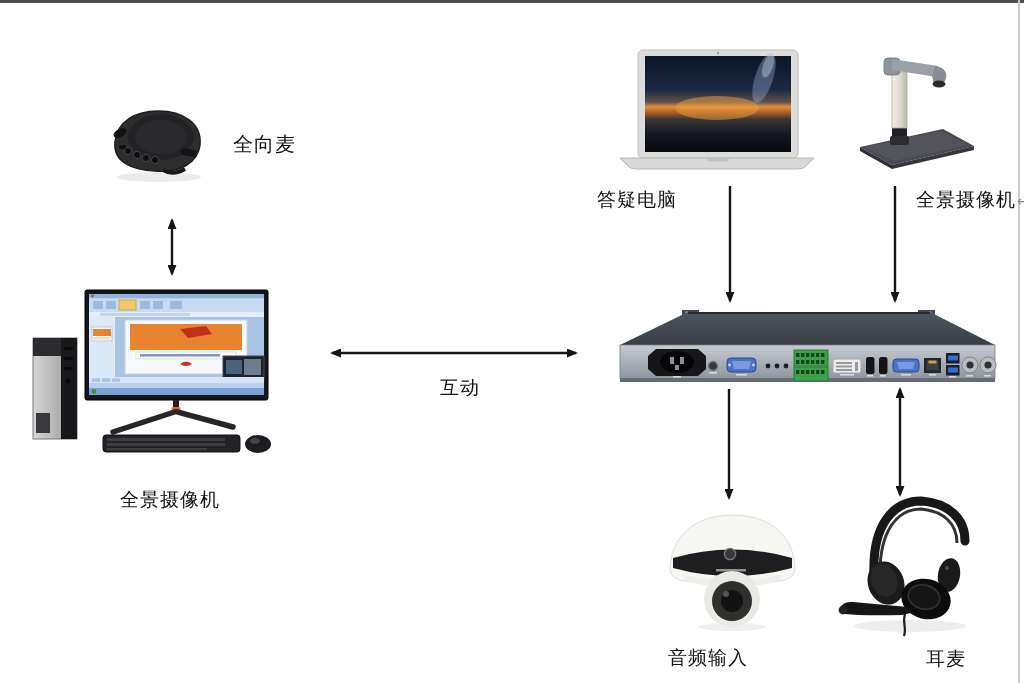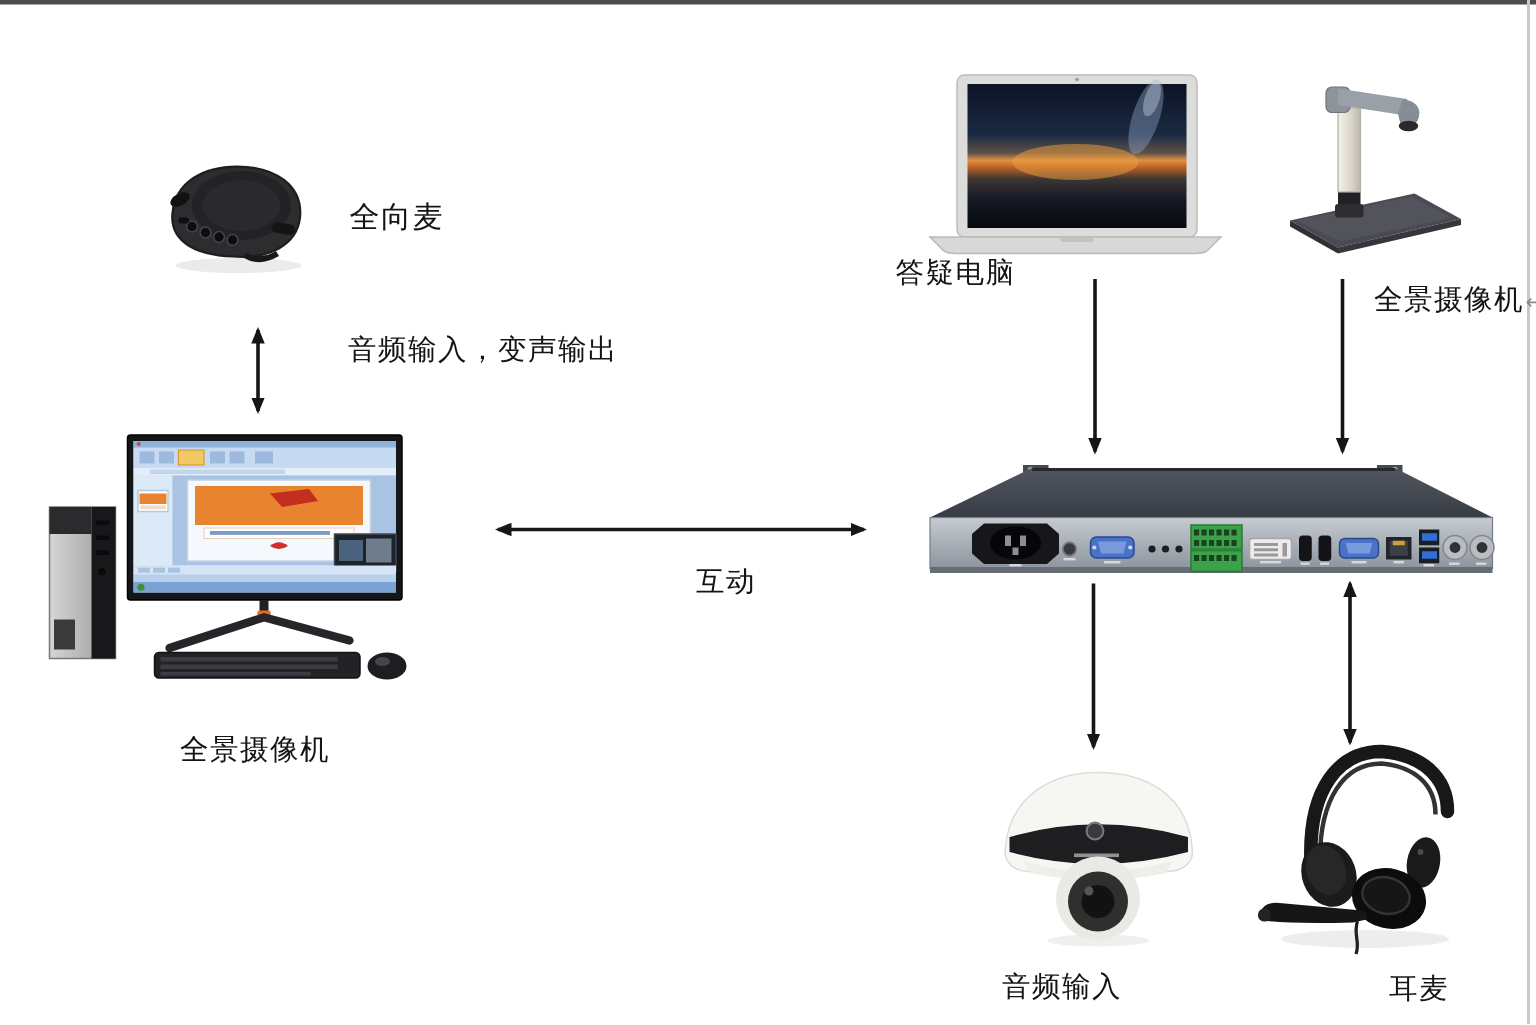--- a/index.html
+++ b/index.html
@@ -47,21 +47,20 @@
     <g fill="#0d0d0f" stroke="#46464c" stroke-width="1">
       <circle cx="23" cy="47" r="3.6"></circle>
         <circle cx="32" cy="51" r="3.6"></circle>
         <circle cx="41" cy="54" r="3.6"></circle>
         <circle cx="50" cy="56" r="3.6"></circle>
     </g>
     <rect x="14" y="41" width="7" height="4" rx="2" fill="#0f0f11"></rect>
     <path d="M58,66 Q68,72 80,65" stroke="#19191b" stroke-width="4" fill="none"></path>
   </svg>
   <div class="lbl" style="left:233px;top:131px;font-size:20px">全向麦</div>
-  <div class="lbl" style="left:232px;top:220px">音频输入，变声输出</div>
 
   <svg class="abs" style="left:30px;top:285px" width="250" height="180" viewBox="0 0 250 180">
     <defs>
       <linearGradient id="twr" x1="0" y1="0" x2="1" y2="0">
         <stop offset="0" stop-color="#d6d6d6"></stop>
           <stop offset=".7" stop-color="#a9a9ab"></stop>
           <stop offset="1" stop-color="#8d8d8f"></stop>
       </linearGradient>
     </defs>
 
@@ -137,21 +136,21 @@
           <rect x="77" y="158" width="118" height="3"></rect>
           <rect x="77" y="163" width="100" height="2.4"></rect>
         </g>
     </g>
     <g>
       <ellipse cx="228" cy="159" rx="13" ry="9" fill="#1e1e22"></ellipse>
       <ellipse cx="225" cy="156" rx="5" ry="3" fill="#45454c"></ellipse>
     </g>
   </svg>
   <div class="lbl" style="left:120px;top:487px">全景摄像机</div>
-  <div class="lbl" style="left:464px;top:375px">互动</div>
+  <div class="lbl" style="left:440px;top:375px">互动</div>
 
   <svg class="abs" style="left:616px;top:46px" width="202" height="126" viewBox="0 0 202 126">
     <defs>
       <linearGradient id="sunset" x1="0" y1="0" x2="0" y2="1">
         <stop offset="0" stop-color="#0c1424"></stop>
           <stop offset=".35" stop-color="#1a2942"></stop>
         <stop offset=".48" stop-color="#5e5248"></stop>
           <stop offset=".53" stop-color="#e09040"></stop>
         <stop offset=".58" stop-color="#b86226"></stop>
           <stop offset=".66" stop-color="#3c3534"></stop>
@@ -161,21 +160,21 @@
     </defs>
     <rect x="22" y="4" width="160" height="108" rx="5" fill="#dcdcda" stroke="#bcbcba"></rect>
     <rect x="29" y="10" width="146" height="96" fill="url(#sunset)"></rect>
     <ellipse cx="101" cy="62" rx="42" ry="12" fill="#f0a040" opacity="0.5"></ellipse>
     <ellipse cx="148" cy="32" rx="9" ry="26" fill="#9db3d4" opacity="0.38" transform="rotate(18 148 32)"></ellipse>
     <ellipse cx="152" cy="20" rx="5" ry="12" fill="#c9d6ea" opacity="0.4" transform="rotate(18 152 20)"></ellipse>
     <circle cx="102" cy="7" r="1.2" fill="#9a9a98"></circle>
     <path d="M4,112 L198,112 L189,121 Q187,123 180,123 L22,123 Q15,123 13,121 Z" fill="#d8d8d6" stroke="#b9b9b7"></path>
     <rect x="91" y="112" width="22" height="3.4" rx="1.6" fill="#c2c2c0"></rect>
   </svg>
-  <div class="lbl" style="left:597px;top:169px">答疑电脑</div>
+  <div class="lbl" style="left:597px;top:187px">答疑电脑</div>
 
   <svg class="abs" style="left:840px;top:46px" width="145" height="130" viewBox="0 0 145 130">
     <defs>
       <linearGradient id="pole" x1="0" y1="0" x2="1" y2="0">
         <stop offset="0" stop-color="#f4f1e9"></stop>
           <stop offset=".55" stop-color="#ddd8cd"></stop>
           <stop offset="1" stop-color="#bdb8ac"></stop>
       </linearGradient>
     </defs>
     <polygon points="20,101 103,83 134,100 52,119" fill="#4a4a52"></polygon>

